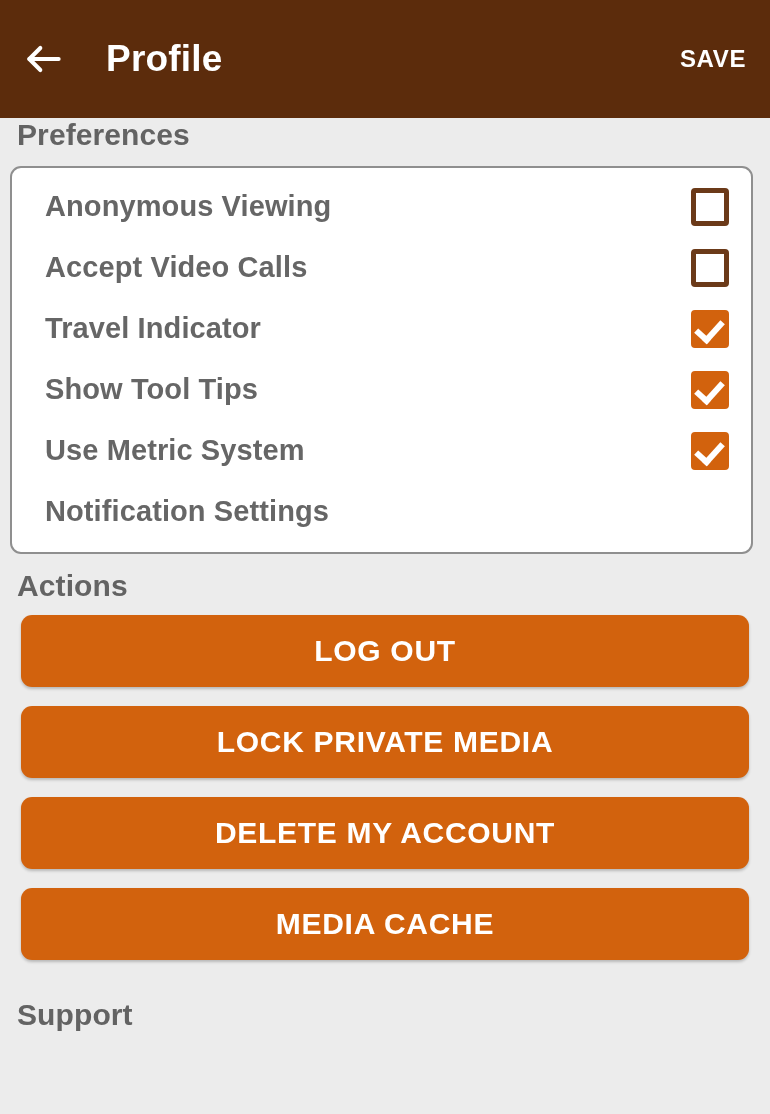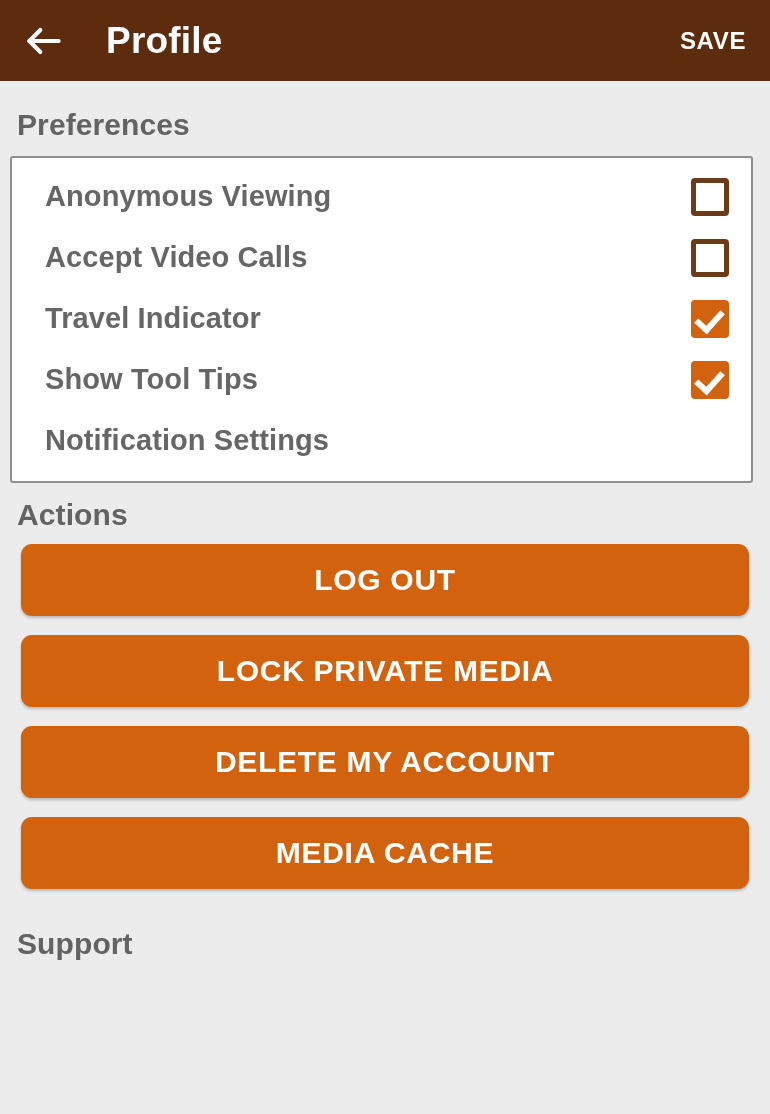--- a/index.html
+++ b/index.html
@@ -18,21 +18,21 @@
   .screen {
     position: relative;
     width: 770px;
     height: 1114px;
     background: #ececec;
     overflow: hidden;
   }
 
   
   .appbar {
-    height: 81px;
+    height: 118px;
     background: #5c2c0c;
     display: flex;
     align-items: center;
     padding: 0 22px 0 22px;
     position: relative;
   }
 
   .back-btn {
     width: 52px;
     height: 52px;
@@ -65,30 +65,30 @@
 
   
   .section-heading {
     color: #636363;
     font-size: 30px;
     font-weight: bold;
     padding-left: 17px;
     letter-spacing: 0.1px;
   }
 
-  .heading-preferences { margin-top: 27px; }
+  .heading-preferences { }
   .heading-actions     { margin-top: 15px; }
   .heading-support     { margin-top: 38px; }
 
   
   .card {
     margin: 14px 17px 0 10px;
     background: #ffffff;
     border: 2px solid #8f8f8f;
-    border-radius: 3px;
+    border-radius: 11px;
     padding: 8px 0 10px 0;
   }
 
   .pref-row {
     display: flex;
     align-items: center;
     height: 61px;
     padding: 0 22px 0 33px;
     cursor: pointer;
   }
@@ -197,20 +197,24 @@
     <div class="pref-row">
       <span class="pref-label">Travel Indicator</span>
       <span class="checkbox checked"></span>
     </div>
 
     <div class="pref-row">
       <span class="pref-label">Show Tool Tips</span>
       <span class="checkbox checked"></span>
     </div>
 
+    <div class="pref-row">
+      <span class="pref-label">Use Metric System</span>
+      <span class="checkbox checked"></span>
+    </div>
 
     <div class="pref-row">
       <span class="pref-label">Notification Settings</span>
       <span class="checkbox-placeholder"></span>
     </div>
 
   </div>
 
   <div class="section-heading heading-actions">Actions</div>
 

